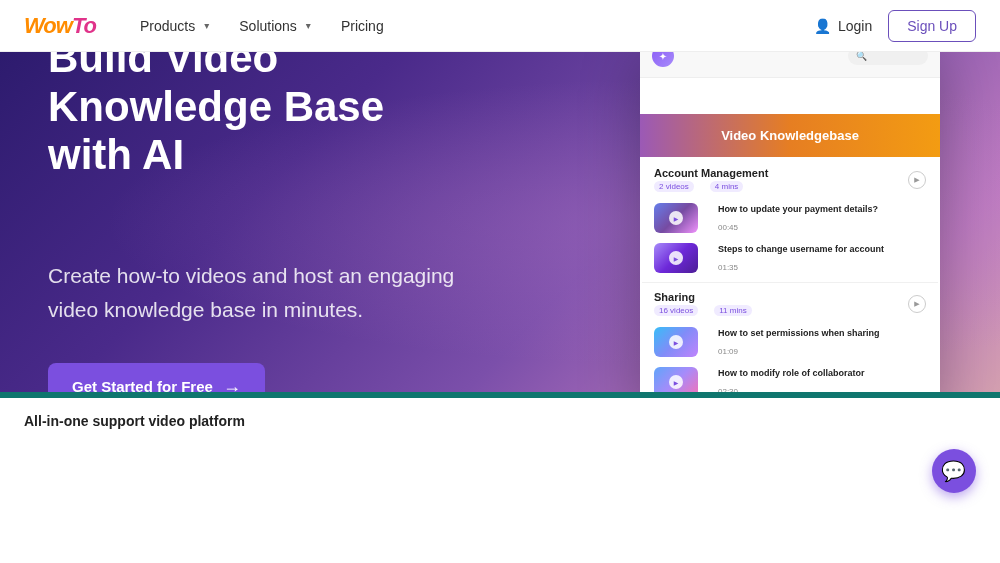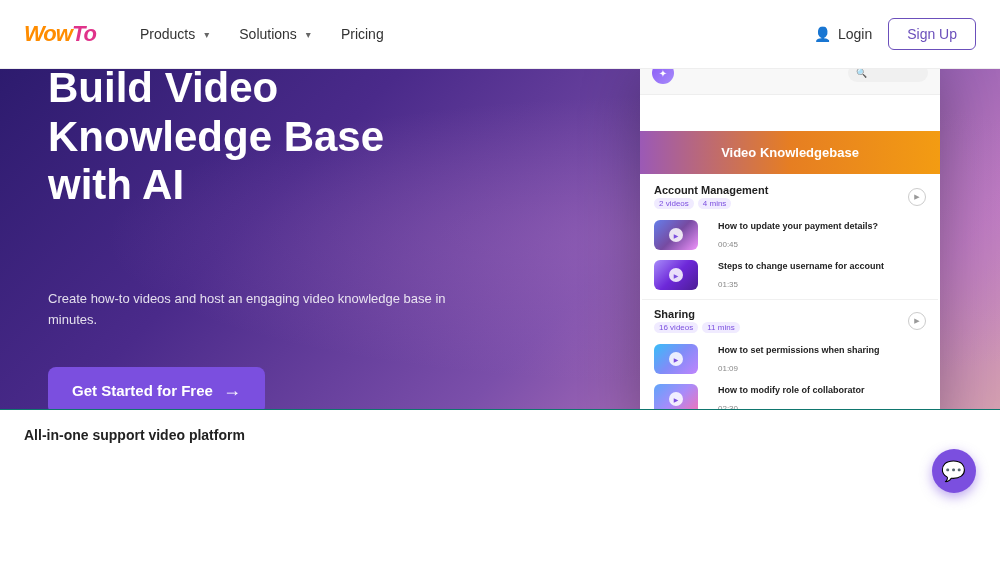--- a/index.html
+++ b/index.html
@@ -2,21 +2,21 @@
 <html><head>
   <meta charset="utf-8">
   <style>
     * { margin: 0; padding: 0; box-sizing: border-box; }
     body { font-family: -apple-system, BlinkMacSystemFont, 'Segoe UI', sans-serif; width: 1000px; height: 563px; overflow: hidden; background: #fff; }
 
     
     .navbar {
       display: flex;
       align-items: center;
-      height: 69px;
+      height: 52px;
       padding: 0 24px;
       background: #fff;
       border-bottom: 1px solid #eee;
       position: relative;
       z-index: 10;
     }
     .navbar-logo {
       font-size: 22px;
       font-weight: 800;
       color: #e0338a;
@@ -91,21 +91,21 @@
       max-width: 420px;
     }
     .hero-title {
       font-size: 42px;
       font-weight: 800;
       color: #fff;
       line-height: 1.15;
       margin-bottom: 24px;
     }
     .hero-subtitle {
-      font-size: 13px;
+      font-size: 21px;
       color: rgba(255,255,255,0.85);
       line-height: 1.6;
       margin-bottom: 36px;
       margin-top: 80px;
     }
     .cta-btn {
       display: inline-flex;
       align-items: center;
       gap: 10px;
       background: #7b4fdf;
@@ -183,21 +183,21 @@
       justify-content: space-between;
       margin-bottom: 6px;
     }
     .mockup-section-title {
       font-size: 11px;
       font-weight: 700;
       color: #222;
     }
     .mockup-section-meta {
       display: flex;
-      gap: 4px;
+      gap: 16px;
       margin-top: 2px;
     }
     .mockup-badge {
       font-size: 8px;
       background: #f0ebff;
       color: #7b4fdf;
       padding: 1px 5px;
       border-radius: 8px;
     }
     .mockup-play-btn {
@@ -257,21 +257,21 @@
       margin-top: 8px;
     }
 
     
     .bottom-bar {
       height: 51px;
       background: #fff;
       display: flex;
       align-items: center;
       padding: 0 24px;
-      border-top: 1px solid #0f766e;
+      border-top: 6px solid #0f766e;
     }
     .bottom-section-title {
       font-size: 14px;
       font-weight: 700;
       color: #222;
     }
 
     
     .chat-bubble {
       position: absolute;

